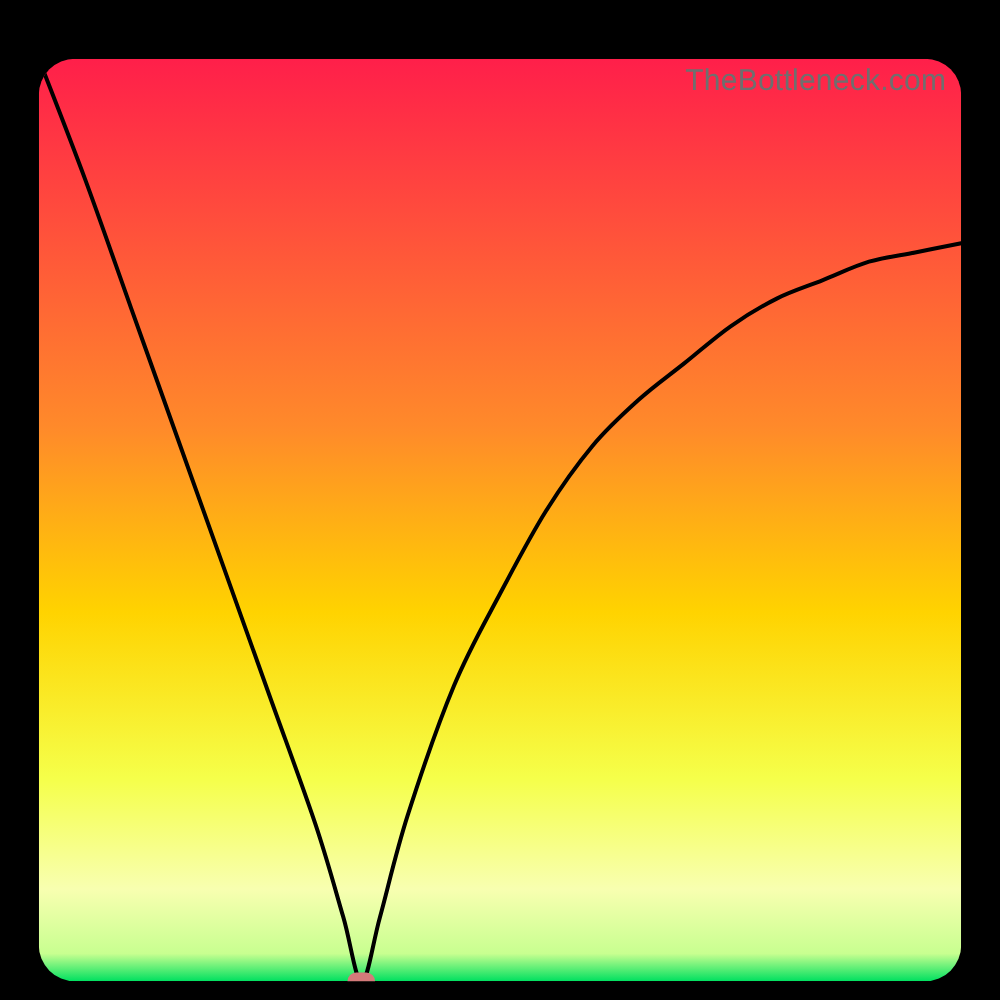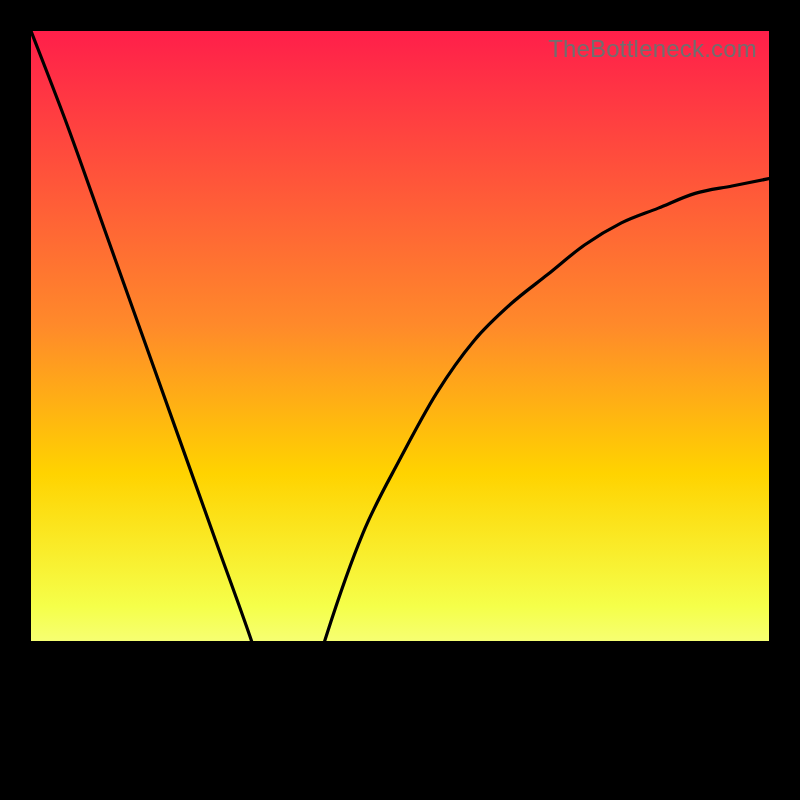--- a/index.html
+++ b/index.html
@@ -7,24 +7,25 @@
     padding: 0;
     width: 800px;
     height: 800px;
     background: #000;
     overflow: hidden;
     font-family: Arial, Helvetica, sans-serif;
   }
   .frame {
     position: absolute;
     left: 31px;
-    top: 31px;
+    top: 47px;
     width: 738px;
-    height: 610px;
+    height: 738px;
     overflow: hidden;
+    border-radius: 29px;
   }
   .gradient {
     position: absolute;
     inset: 0;
   }
   .watermark {
     position: absolute;
     top: 4px;
     right: 12px;
     color: #6f6f6f;

